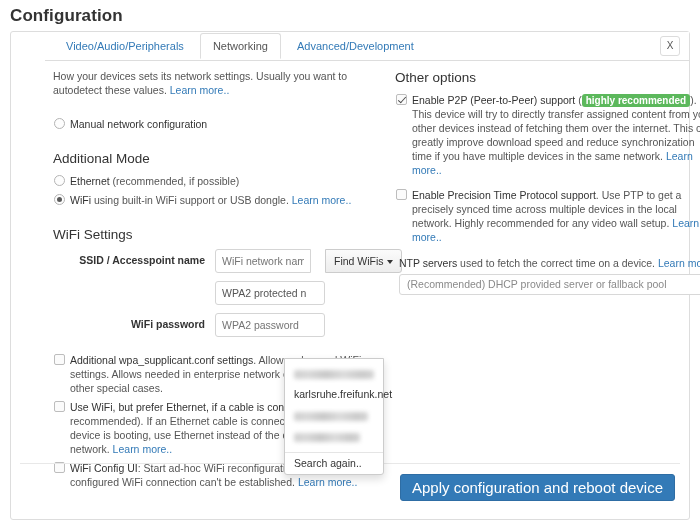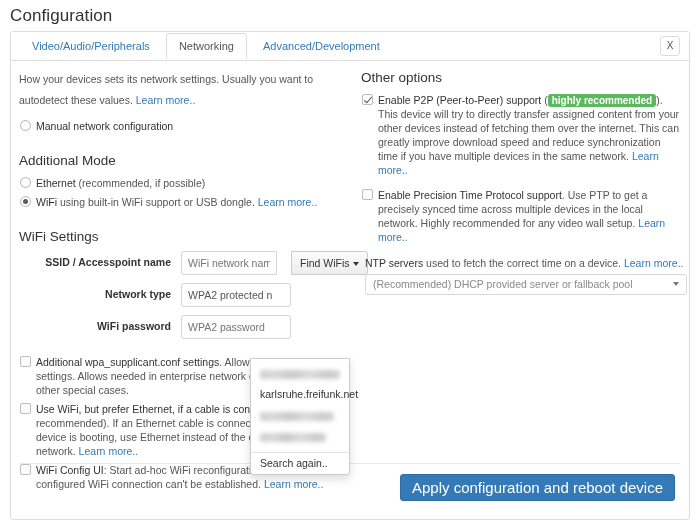--- a/index.html
+++ b/index.html
@@ -9,34 +9,35 @@
     background: #ffffff;
     font-family: "Liberation Sans", sans-serif;
     font-size: 11px;
     color: #333333;
     overflow: hidden;
   }
   .page { position: relative; width: 700px; height: 529px; }
 
   .page-title {
     font-size: 17px;
-    font-weight: 400;
+    font-weight: 700;
     color: #333;
     padding: 6px 0 0 10px;
     letter-spacing: 0.1px;
   }
 
   
   .panel {
     position: absolute;
     left: 10px; top: 31px;
     width: 680px; height: 489px;
     border: 1px solid #dddddd;
     border-radius: 3px;
     background: #fff;
+    padding-left: 34px;
   }
   .tabbar {
     position: relative;
     height: 29px;
     border-bottom: 1px solid #dddddd;
     background: #fff;
     padding-left: 8px;
   }
   .tab {
     display: inline-block;
@@ -86,22 +87,22 @@
     font-size: 13.5px;
     font-weight: 400;
     color: #333;
     margin: 0 0 6px 0;
     padding: 0;
     line-height: 1.3;
   }
   .muted-para {
     font-size: 10.5px;
     color: #555;
-    line-height: 21px;
-    margin: 0 0 8px 0;
+    line-height: 14px;
+    margin: 0 0 20px 0;
     max-width: 315px;
   }
   a.link { color: #337ab7; text-decoration: none; cursor: pointer; }
 
   
   .opt-row {
     position: relative;
     padding-left: 17px;
     margin-bottom: 5px;
     font-size: 10.5px;
@@ -346,21 +347,20 @@
 
         <h3 class="section">WiFi Settings</h3>
 
         <div class="form-row">
           <span class="form-label">SSID / Accesspoint name</span>
           <input class="form-input" type="text" placeholder="WiFi network name" style="">
           <button class="find-btn"><span>Find WiFis</span><span class="caret"></span></button>
         </div>
 
         <div class="form-row">
-          <span class="form-label">Network type</span>
           <input class="form-input solo" type="text" value="WPA2 protected n" style="">
         </div>
 
         <div class="form-row">
           <span class="form-label">WiFi password</span>
           <input class="form-input solo" type="text" placeholder="WPA2 password" style="">
         </div>
 
         <div style="height:8px"></div>
 

